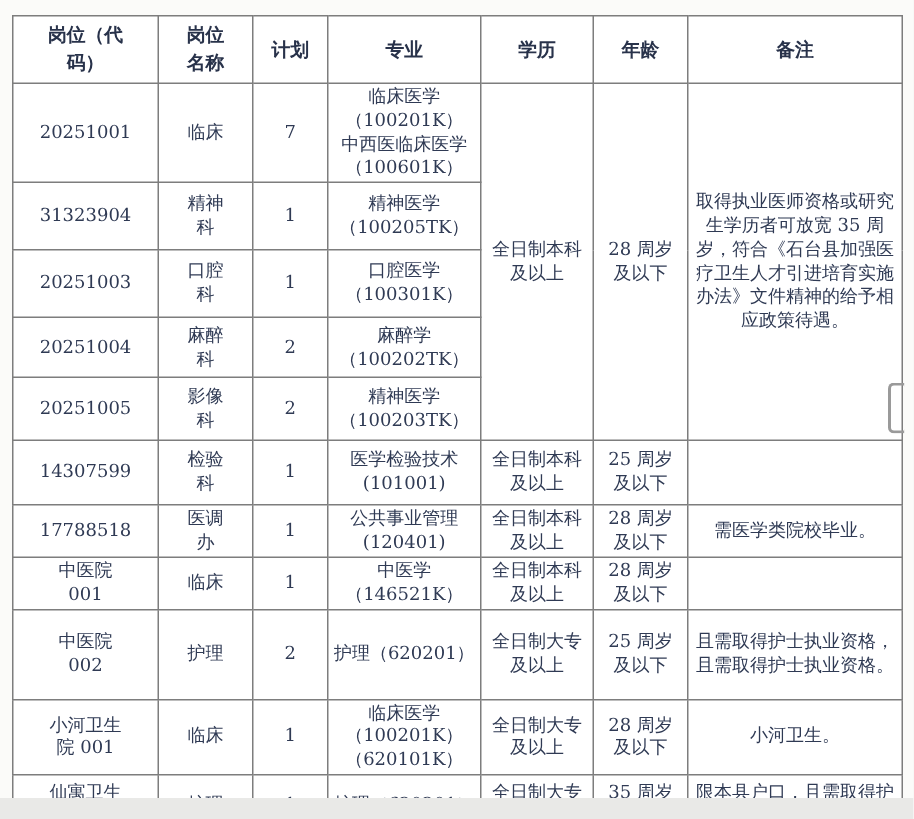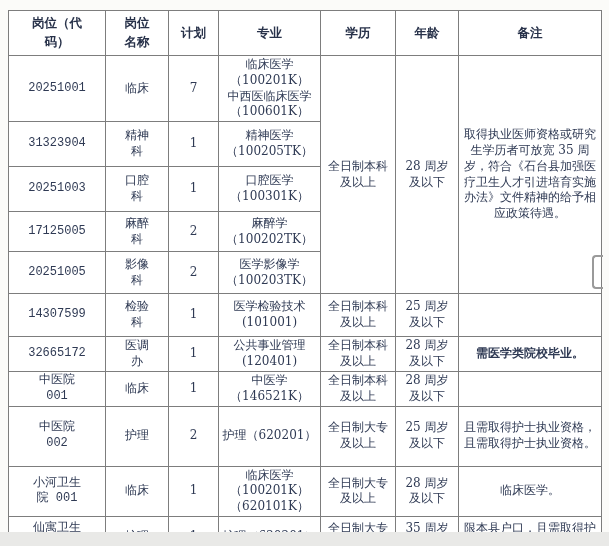--- a/index.html
+++ b/index.html
@@ -33,29 +33,29 @@
     line-height:1.32;
     overflow:hidden;
     color:#2f3a54;
   }
   .job-table th{
     font-size:12.5px;
     font-weight:bold;
     line-height:1.5;
     color:#28324a;
   }
-  .c-code{font-size:12px;font-family:Liberation Mono, monospace;}
+  .c-code{font-size:12px;}
   .c-major{font-size:11px;line-height:1.45;}
   .c-remark{
     text-align:left;
     padding:2px 7px;
     font-size:12px;
     line-height:1.5;
   }
-  .c-remark.center{text-align:center;font-weight:bold;}
+  .c-remark.center{text-align:center;}
   .stray-bracket{
     position:absolute;
     left:592px;
     top:255px;
     width:9px;
     height:30px;
     border:2px solid #9a9a9a;
     border-right:none;
     border-radius:4px 0 0 4px;
     background:transparent;
@@ -111,48 +111,48 @@
         <td class="c-major">精神医学（100205TK）</td>
       </tr>
       <tr style="height:45px">
         <td class="c-code">20251003</td>
         <td class="c-name">口腔
 科</td>
         <td class="c-plan">1</td>
         <td class="c-major">口腔医学（100301K）</td>
       </tr>
       <tr style="height:40px">
-        <td class="c-code">17125005</td>
+        <td class="c-code">20251004</td>
         <td class="c-name">麻醉
 科</td>
         <td class="c-plan">2</td>
         <td class="c-major">麻醉学（100202TK）</td>
       </tr>
       <tr style="height:42px">
         <td class="c-code">20251005</td>
         <td class="c-name">影像
 科</td>
         <td class="c-plan">2</td>
-        <td class="c-major">医学影像学
+        <td class="c-major">精神医学
 （100203TK）</td>
       </tr>
       <tr style="height:43px">
         <td class="c-code">14307599</td>
         <td class="c-name">检验
 科</td>
         <td class="c-plan">1</td>
         <td class="c-major">医学检验技术(101001)</td>
         <td class="c-edu">全日制本科
 及以上</td>
         <td class="c-age">25 周岁
 及以下</td>
         <td class="c-remark"></td>
       </tr>
       <tr style="height:33px">
-        <td class="c-code">32665172</td>
+        <td class="c-code">17788518</td>
         <td class="c-name">医调
 办</td>
         <td class="c-plan">1</td>
         <td class="c-major">公共事业管理(120401)</td>
         <td class="c-edu">全日制本科
 及以上</td>
         <td class="c-age">28 周岁
 及以下</td>
         <td class="c-remark center">需医学类院校毕业。</td>
       </tr>
@@ -184,21 +184,21 @@
         <td class="c-code">小河卫生
 院 001</td>
         <td class="c-name">临床</td>
         <td class="c-plan">1</td>
         <td class="c-major">临床医学 （100201K）
 （620101K）</td>
         <td class="c-edu">全日制大专
 及以上</td>
         <td class="c-age">28 周岁
 及以下</td>
-        <td class="c-remark">临床医学。</td>
+        <td class="c-remark">小河卫生。</td>
       </tr>
       <tr style="height:40px">
         <td class="c-code">仙寓卫生
 院 001</td>
         <td class="c-name">护理</td>
         <td class="c-plan">1</td>
         <td class="c-major">护理（620201）</td>
         <td class="c-edu">全日制大专
 及以上</td>
         <td class="c-age">35 周岁

